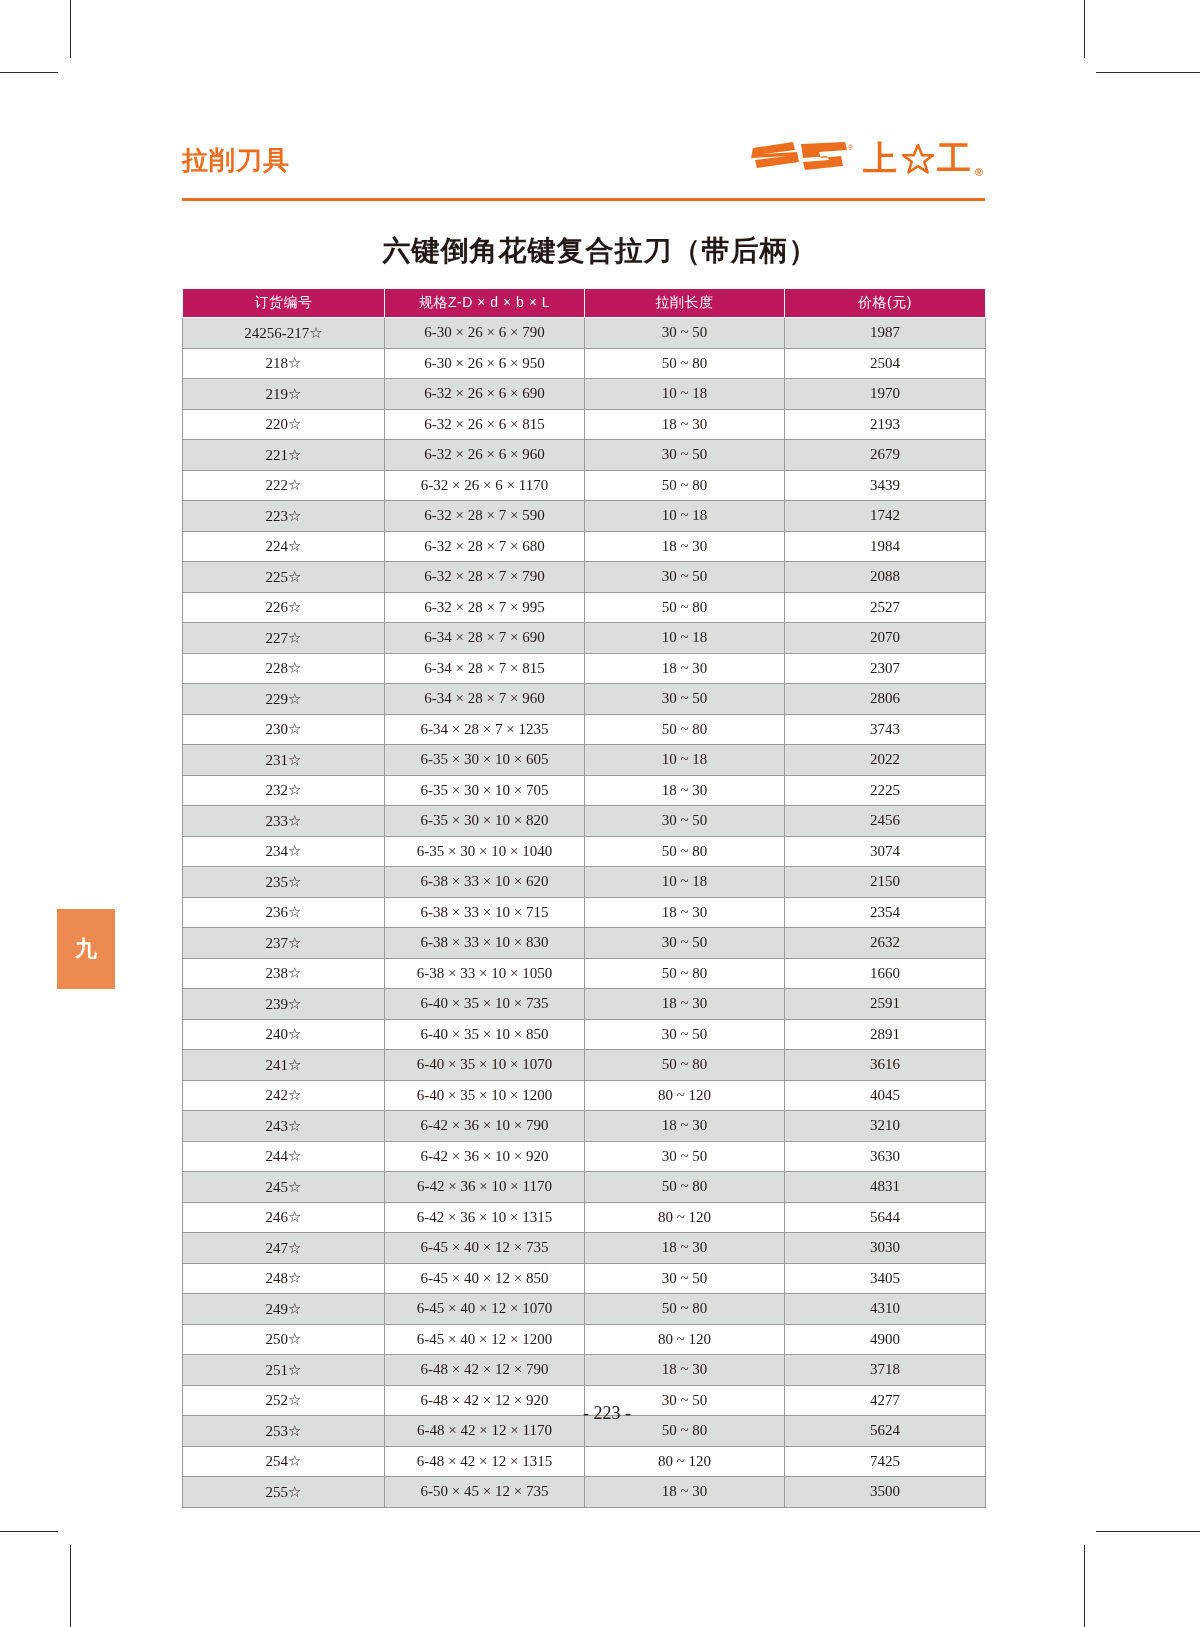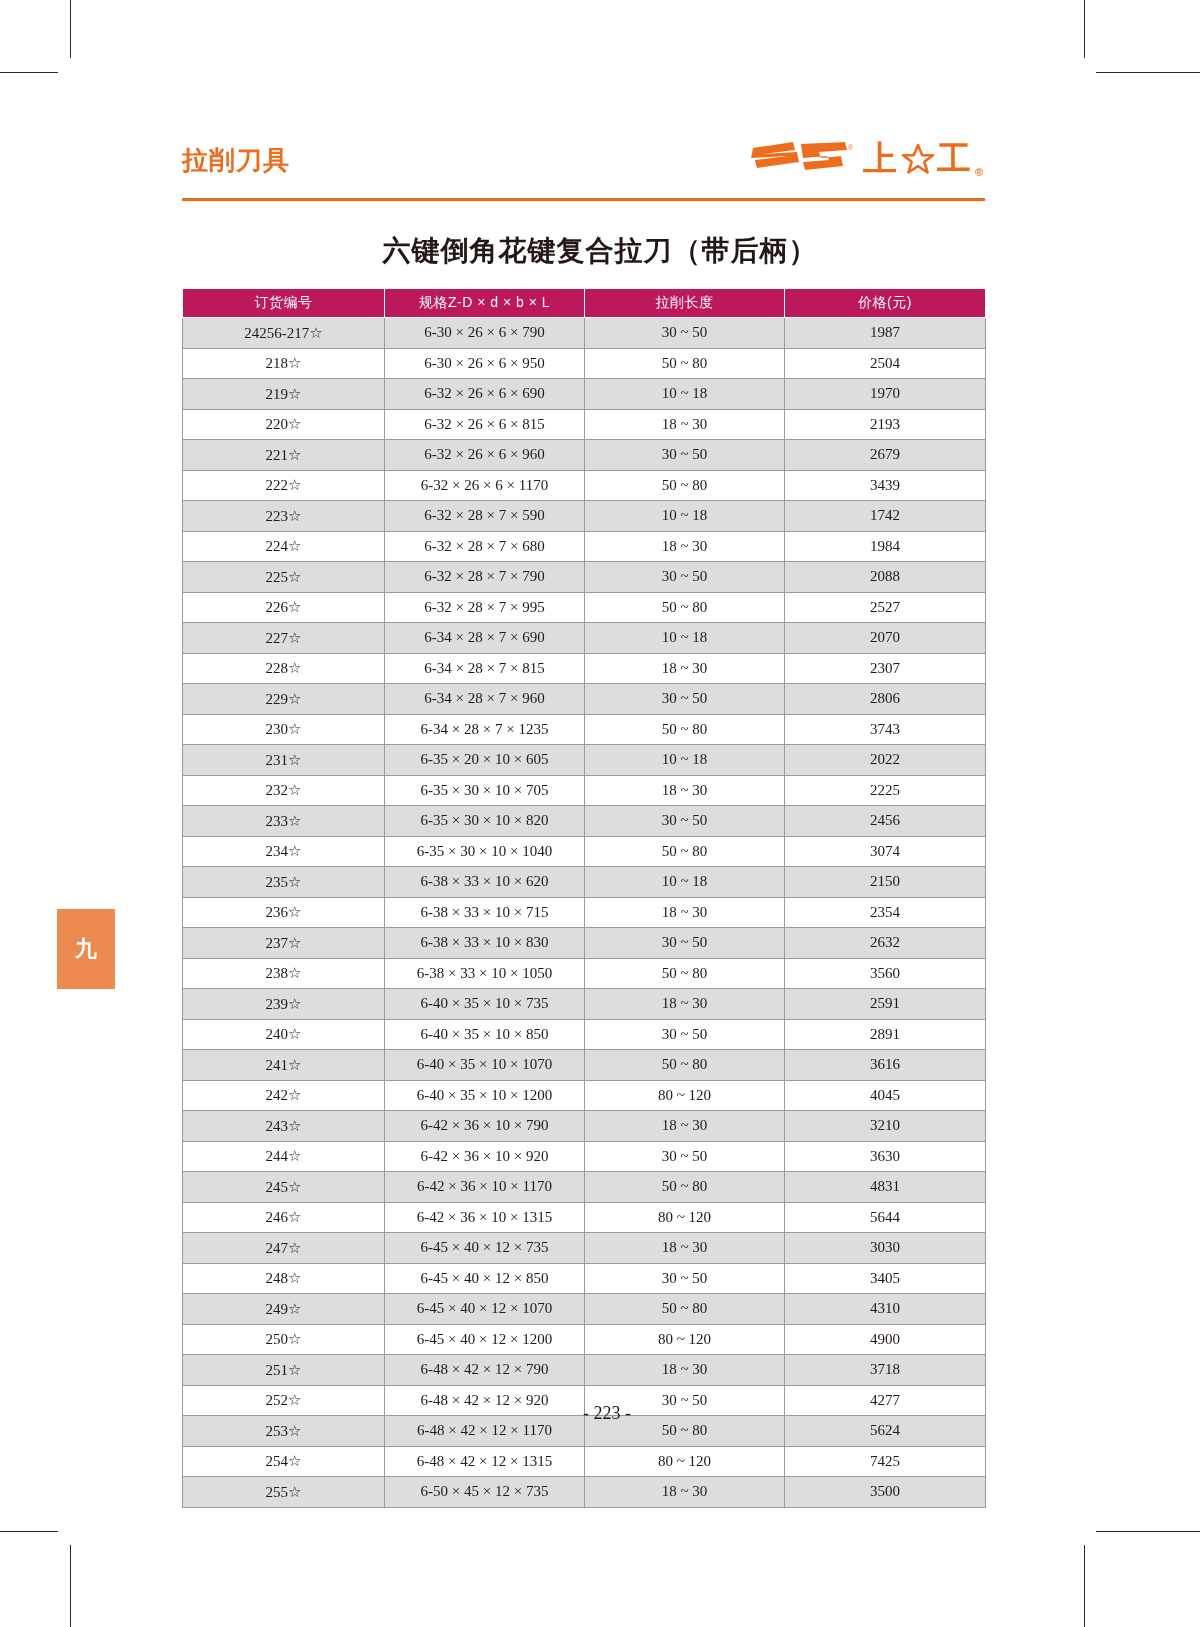--- a/index.html
+++ b/index.html
@@ -330,21 +330,21 @@
             <td>2806</td>
           </tr>
           <tr class="even">
             <td>230☆</td>
             <td>6-34 × 28 × 7 × 1235</td>
             <td>50 ~ 80</td>
             <td>3743</td>
           </tr>
           <tr class="odd">
             <td>231☆</td>
-            <td>6-35 × 20 × 10 × 605</td>
+            <td>6-35 × 30 × 10 × 605</td>
             <td>10 ~ 18</td>
             <td>2022</td>
           </tr>
           <tr class="even">
             <td>232☆</td>
             <td>6-35 × 30 × 10 × 705</td>
             <td>18 ~ 30</td>
             <td>2225</td>
           </tr>
           <tr class="odd">
@@ -374,21 +374,21 @@
           <tr class="odd">
             <td>237☆</td>
             <td>6-38 × 33 × 10 × 830</td>
             <td>30 ~ 50</td>
             <td>2632</td>
           </tr>
           <tr class="even">
             <td>238☆</td>
             <td>6-38 × 33 × 10 × 1050</td>
             <td>50 ~ 80</td>
-            <td>3560</td>
+            <td>1660</td>
           </tr>
           <tr class="odd">
             <td>239☆</td>
             <td>6-40 × 35 × 10 × 735</td>
             <td>18 ~ 30</td>
             <td>2591</td>
           </tr>
           <tr class="even">
             <td>240☆</td>
             <td>6-40 × 35 × 10 × 850</td>

